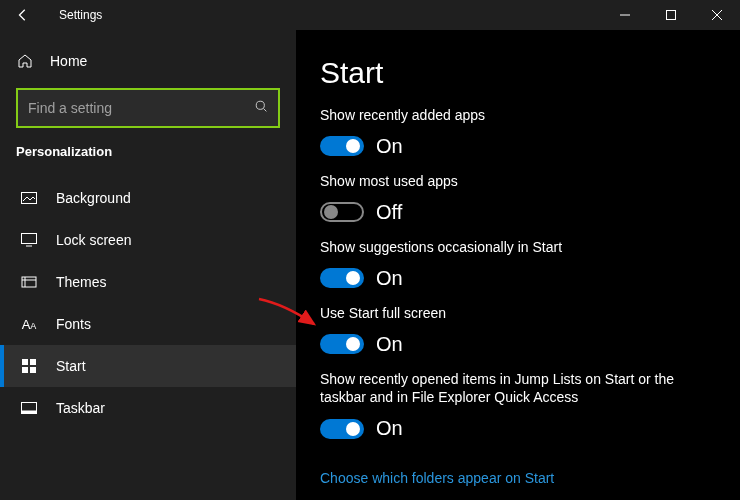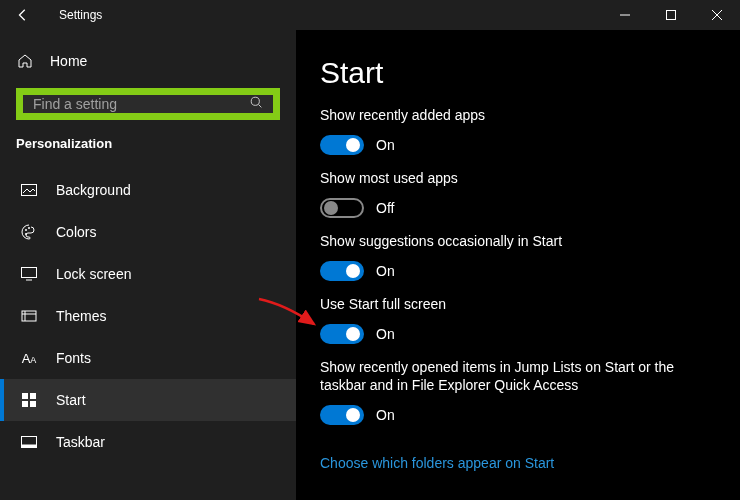--- a/index.html
+++ b/index.html
@@ -42,23 +42,23 @@
     padding-top: 12px;
     display:flex; flex-direction:column;
   }
   .home-row {
     display:flex; align-items:center; gap:16px;
     padding: 10px 16px;
     font-size:14px;
   }
   .search-wrap { padding: 8px 16px 12px; }
   .search {
-    height: 32px;
+    height: 40px;
     background: #2b2b2b;
-    border: 7px solid #84cc16;
+    border: 2px solid #84cc16;
     display:flex; align-items:center;
     padding: 0 10px;
     justify-content: space-between;
   }
   .search input {
     background: transparent; border:none; outline:none;
     color:#ccc; font-size:14px; width: 90%;
   }
   .search input::placeholder { color: #a0a0a0; }
   .search-icon { color:#ccc; font-size:13px; }
@@ -93,21 +93,21 @@
     width:44px; height:20px; border-radius: 10px; position:relative;
     background:#0078d4;
   }
   .toggle .knob {
     position:absolute; top:3px; width:14px; height:14px; border-radius:50%;
     background:#fff;
   }
   .toggle.on .knob { right:4px; }
   .toggle.off { background:#000; border:2px solid #888; width:44px; height:20px; }
   .toggle.off .knob { top:1px; left:2px; background:#888; }
-  .toggle-text { font-size:14px; }
+  .toggle-text { font-size:20px; }
   .link { color:#2a96dd; font-size:14px; margin-top: 16px; display:inline-block; }
 
   
   .arrow {
     position:absolute;
     left: 254px;
     top: 294px;
     pointer-events:none;
   }
 </style>
@@ -167,31 +167,20 @@
         <span class="nav-ico">
             <svg width="16" height="12" viewBox="0 0 16 12">
               <rect x="0.5" y="0.5" width="15" height="11" stroke="#fff" fill="none"></rect>
               <path d="M2 9 L6 5 L9 8 L12 5 L14 7" stroke="#fff" fill="none"></path>
             </svg>
           </span>
         <span>Background</span>
       </div>
       <div class="nav-item">
         <span class="nav-ico">
-            <svg width="16" height="16" viewBox="0 0 16 16">
-              <path d="M8 1a7 7 0 1 0 0 14c1.5 0 1.5-2 0-2h-1a2 2 0 0 1 0-4h3a3 3 0 0 0 0-6" stroke="#fff" fill="none"></path>
-              <circle cx="5" cy="6" r="1" fill="#fff"></circle>
-              <circle cx="8" cy="4" r="1" fill="#fff"></circle>
-              <circle cx="5" cy="10" r="1" fill="#fff"></circle>
-            </svg>
-          </span>
-        <span>Colors</span>
-      </div>
-      <div class="nav-item">
-        <span class="nav-ico">
             <svg width="16" height="14" viewBox="0 0 16 14">
               <rect x="0.5" y="0.5" width="15" height="10" stroke="#fff" fill="none"></rect>
               <line x1="5" y1="13" x2="11" y2="13" stroke="#fff"></line>
             </svg>
           </span>
         <span>Lock screen</span>
       </div>
       <div class="nav-item">
         <span class="nav-ico">
             <svg width="16" height="16" viewBox="0 0 16 16">

